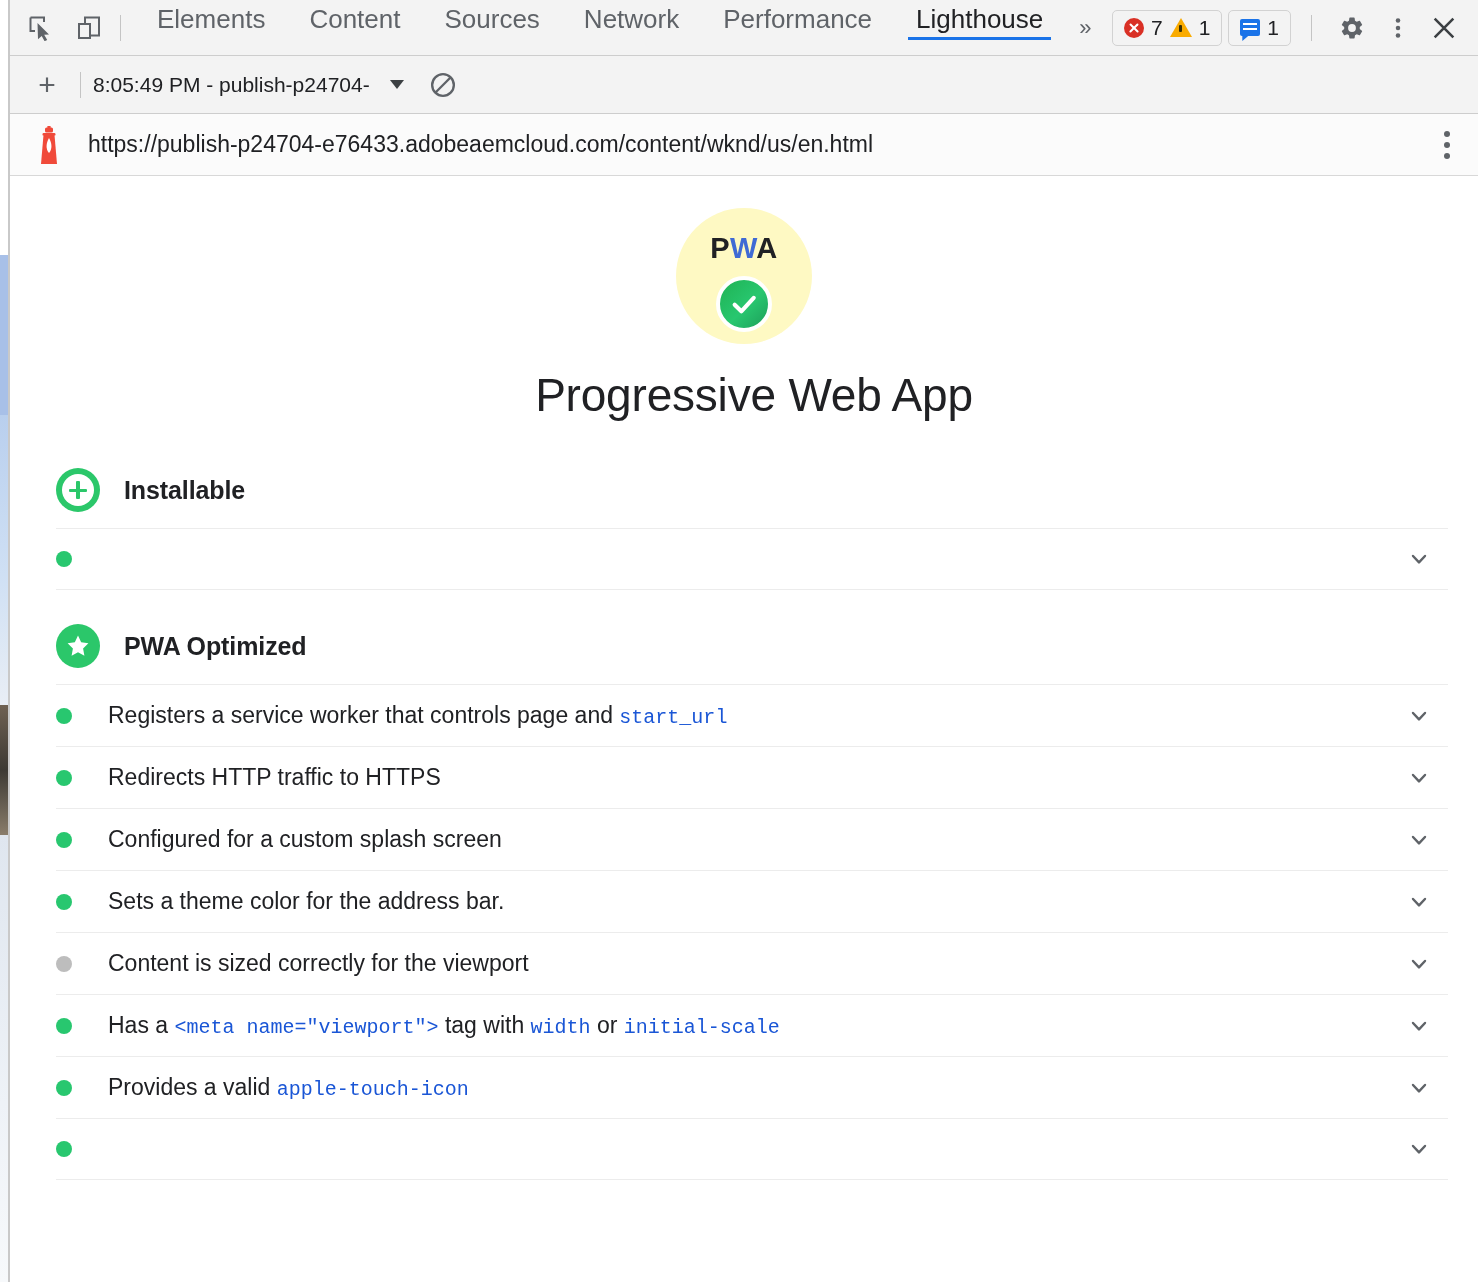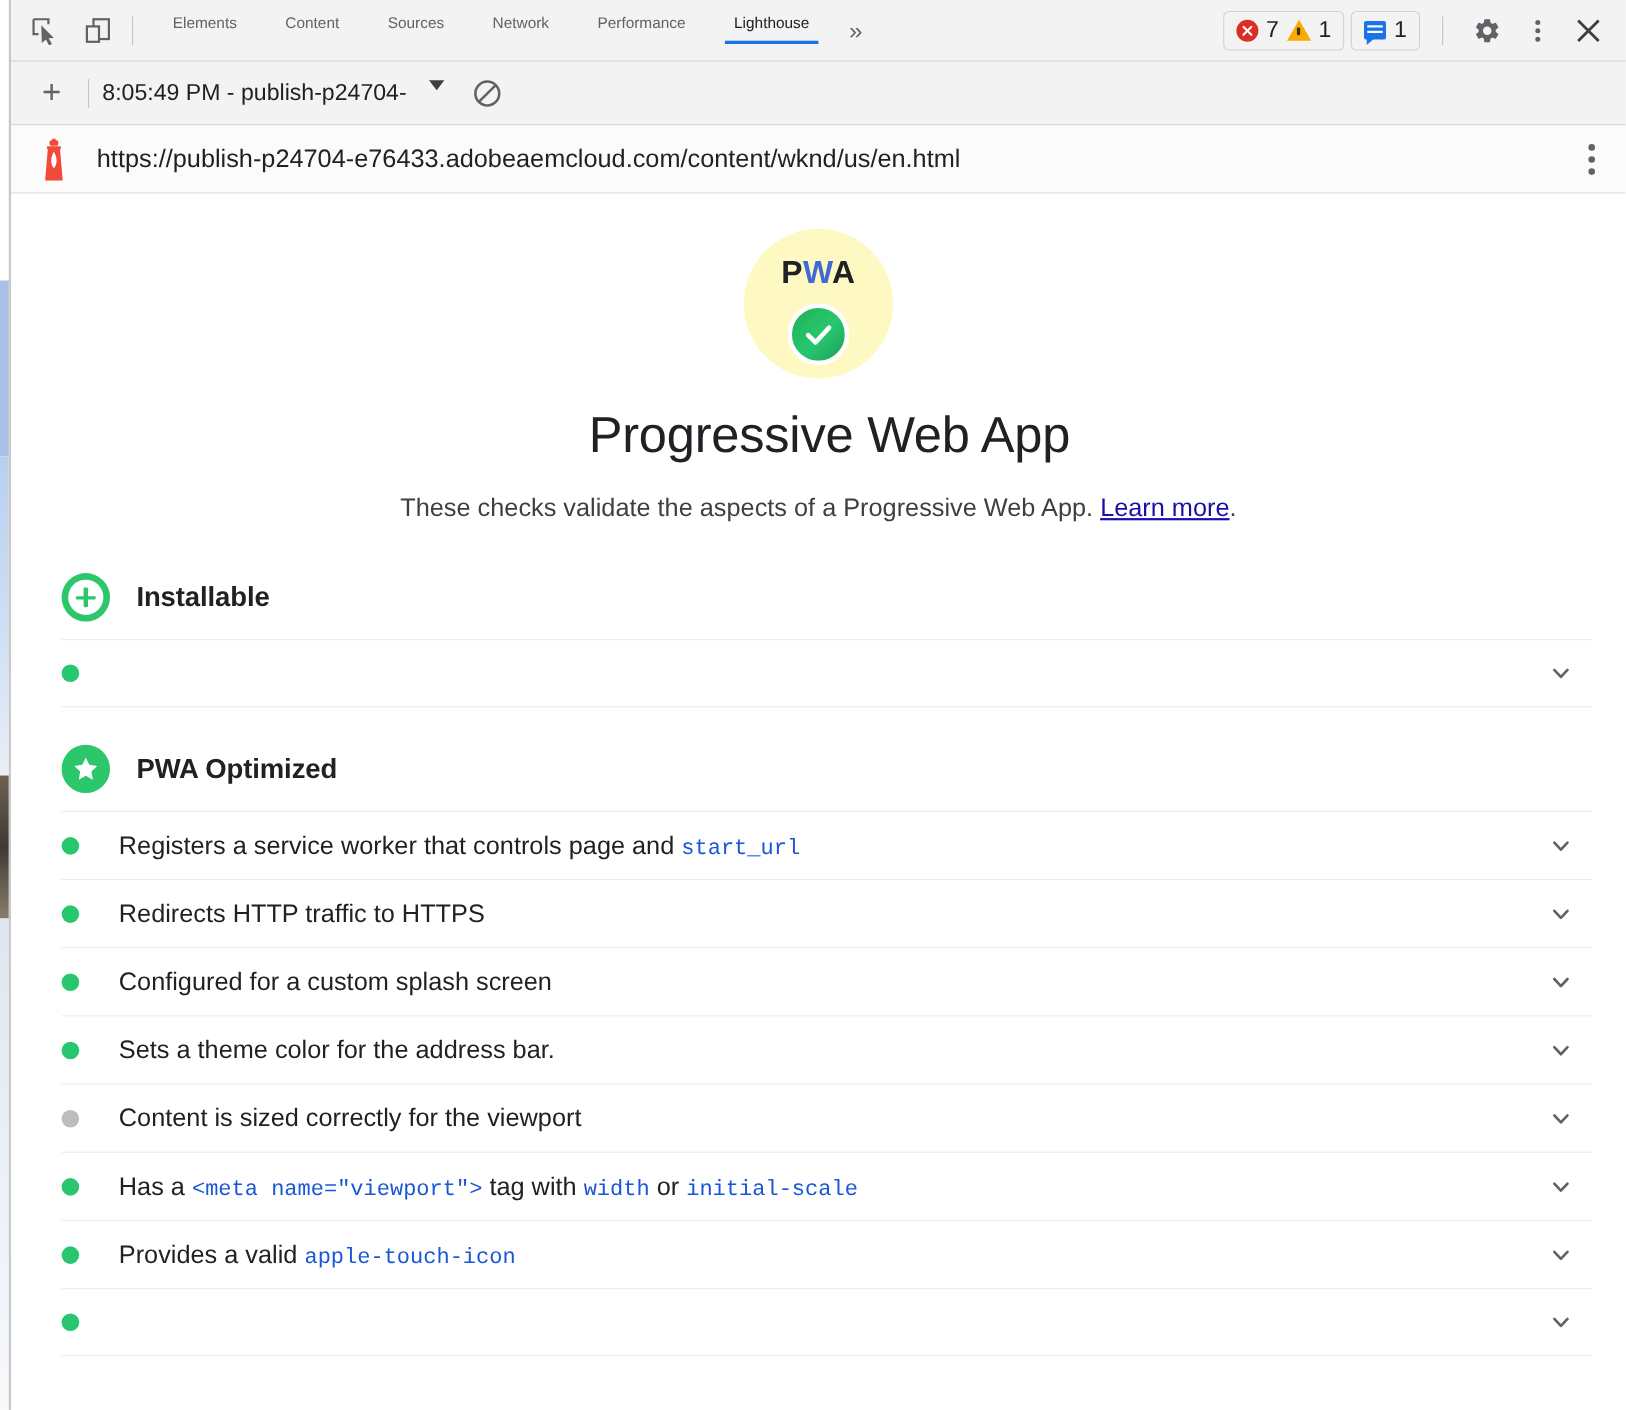--- a/index.html
+++ b/index.html
@@ -37,21 +37,21 @@
   .tabbar {
     position: relative; height: 56px; background: #f3f3f3;
     border-bottom: 1px solid #cdcdcd; display: flex; align-items: center;
   }
   .tool-icons { display: flex; align-items: center; padding-left: 14px; gap: 14px; }
   .tool-ico { width: 34px; height: 34px; display: flex; align-items: center; justify-content: center; cursor: pointer; }
   .vsep { width: 1px; height: 26px; background: #c4c4c4; margin: 0 14px; }
   .tabs { display: flex; align-items: stretch; height: 56px; }
   .tab {
     display: flex; align-items: center; padding: 0 22px; height: 40px;
-    font-size: 14px; color: #5f6368; cursor: pointer; white-space: nowrap;
+    font-size: 26px; color: #5f6368; cursor: pointer; white-space: nowrap;
     position: relative;
     text-align: right;
   }
   .tab.active { color: #202124; }
   .tab.active::after {
     content: ""; position: absolute; left: 14px; right: 14px; bottom: 0;
     height: 3px; background: #1a73e8;
   }
   .chev-more { padding: 0 14px; font-size: 22px; color: #5f6368; cursor: pointer; display:flex; align-items:center; height:56px;}
   .tabbar-right { margin-left: auto; display: flex; align-items: center; padding-right: 14px; gap: 6px; }
@@ -74,21 +74,21 @@
   .ic-msg::before { content:""; position:absolute; left:2px; bottom:-5px; width:7px; height:6px; background:#1a73e8; clip-path: polygon(0 0, 100% 0, 0 100%); }
   .ic-btn { width: 40px; height: 40px; display:flex; align-items:center; justify-content:center; cursor:pointer; }
 
   
   .actionbar {
     position: relative; height: 58px; background: #f3f3f3;
     border-bottom: 1px solid #cdcdcd; display: flex; align-items: center; padding-left: 20px;
   }
   .plus-btn { font-size: 30px; color: #5f6368; line-height: 1; cursor: pointer; width: 34px; text-align:center; font-weight:300;}
   .vsep2 { width: 1px; height: 26px; background: #c4c4c4; margin: 0 12px 0 16px; }
-  .run-select { display:flex; gap:20px; font-size: 21px; color: #202124; cursor:pointer; }
+  .run-select { display:flex; align-items:center; gap:20px; font-size: 21px; color: #202124; cursor:pointer; }
   .caret-down { width:0;height:0;border-left:7px solid transparent;border-right:7px solid transparent;border-top:9px solid #3c4043; }
   .clear-btn { margin-left: 22px; width: 34px; height: 34px; cursor: pointer; display:flex;align-items:center;justify-content:center;}
 
   
   .urlbar {
     position: relative; height: 62px; background: #fbfbfb;
     border-bottom: 1px solid #d8d8d8; display: flex; align-items: center; padding: 0 14px 0 22px;
   }
   .lighthouse-ico { width: 34px; height: 38px; position: relative; flex: 0 0 auto; margin-right: 22px;}
   .url-text { font-size: 23px; color: #202124; white-space: nowrap; overflow: hidden; text-overflow: ellipsis; }
@@ -273,21 +273,20 @@
       <div class="hero">
         <div class="gauge-wrap">
           <div class="pwa-word"><span>P</span><span class="w">W</span><span>A</span></div>
           <div class="check-circle">
             <svg width="32" height="32" viewBox="0 0 24 24">
                 <path d="M5 12.5 L10 17.5 L19.3 7.4" fill="none" stroke="#fff" stroke-width="3.1" stroke-linecap="round" stroke-linejoin="round"></path>
               </svg>
           </div>
         </div>
         <h1 class="hero-title">Progressive Web App</h1>
-        <div class="hero-sub"><span>These checks validate the aspects of a Progressive Web App.&nbsp;</span><a href="#">Learn more</a><span>.</span></div>
       </div>
 
       <div class="sections">
 
         <div class="sec-head">
           <div class="badge outline">
             <div class="inner">
                 <span class="plus-glyph"></span>
               </div>
           </div>

